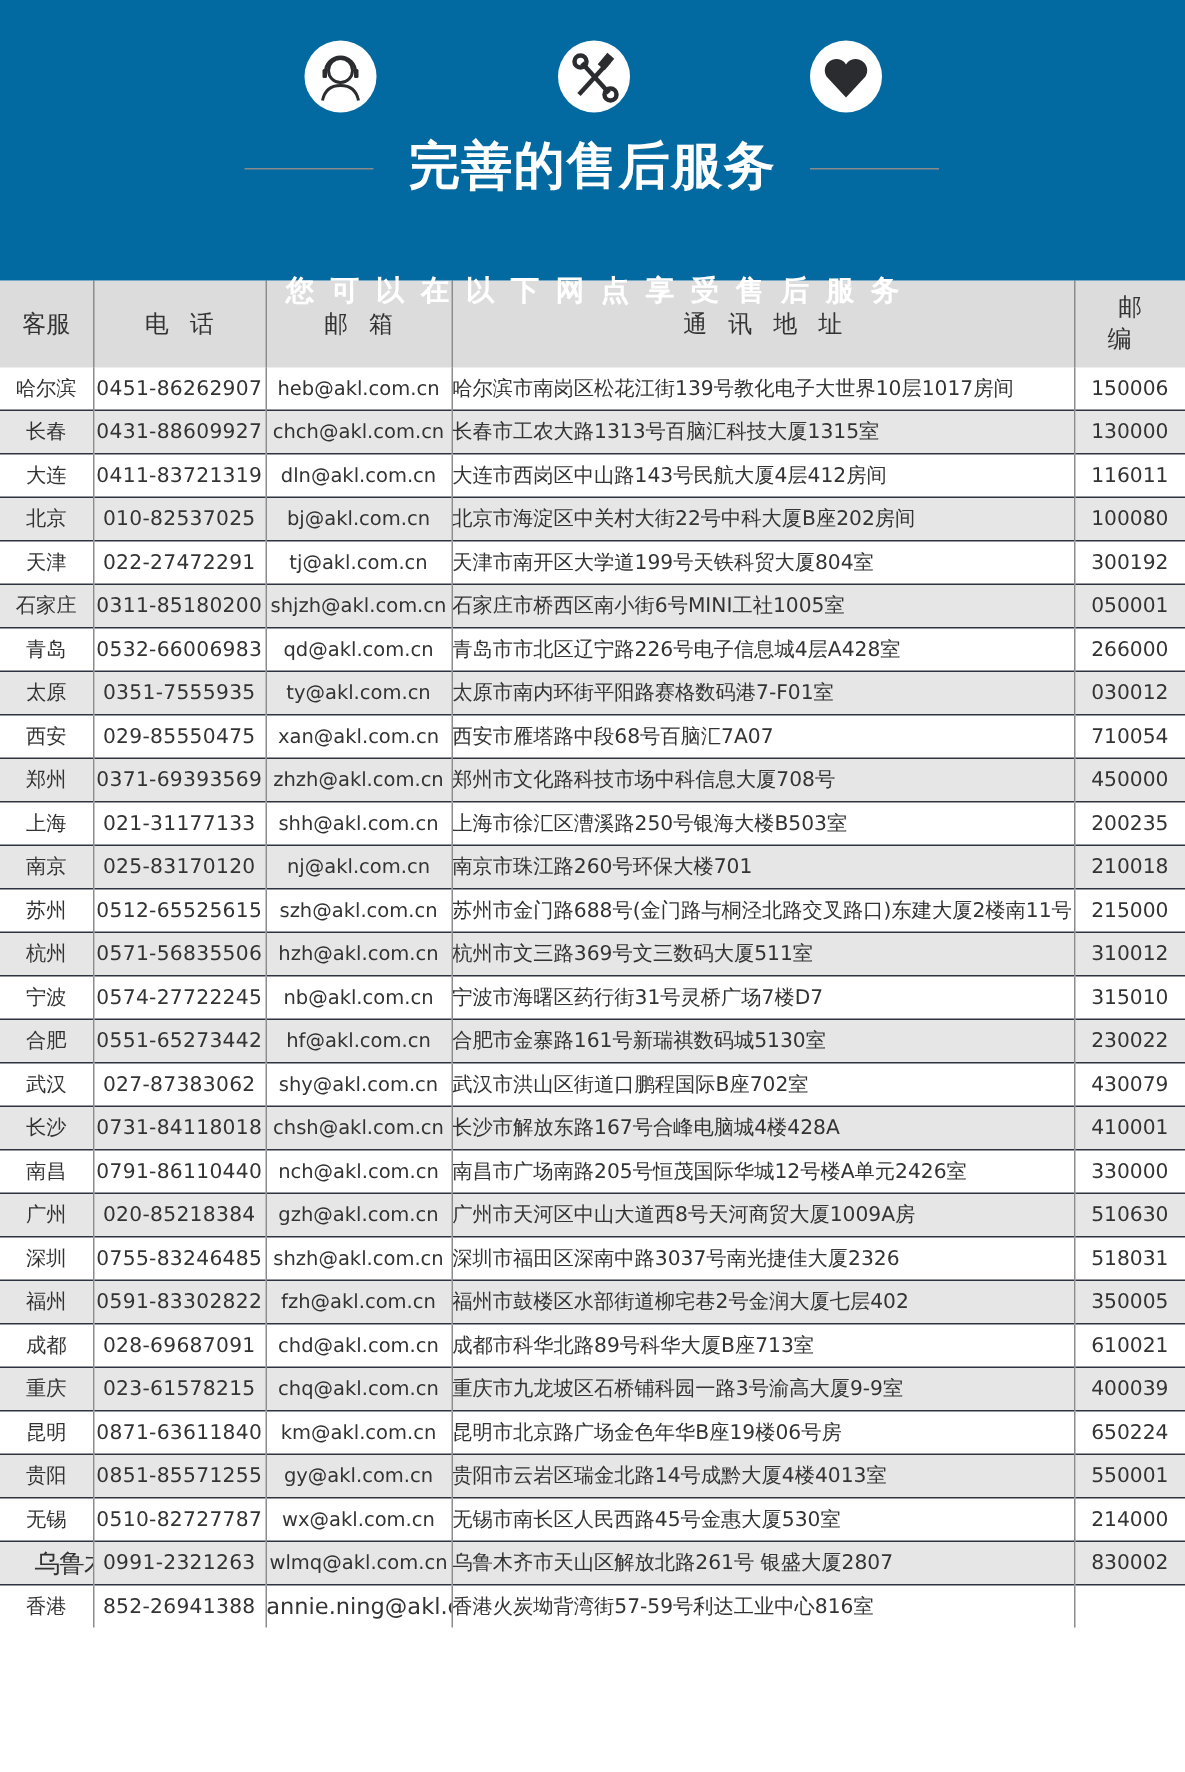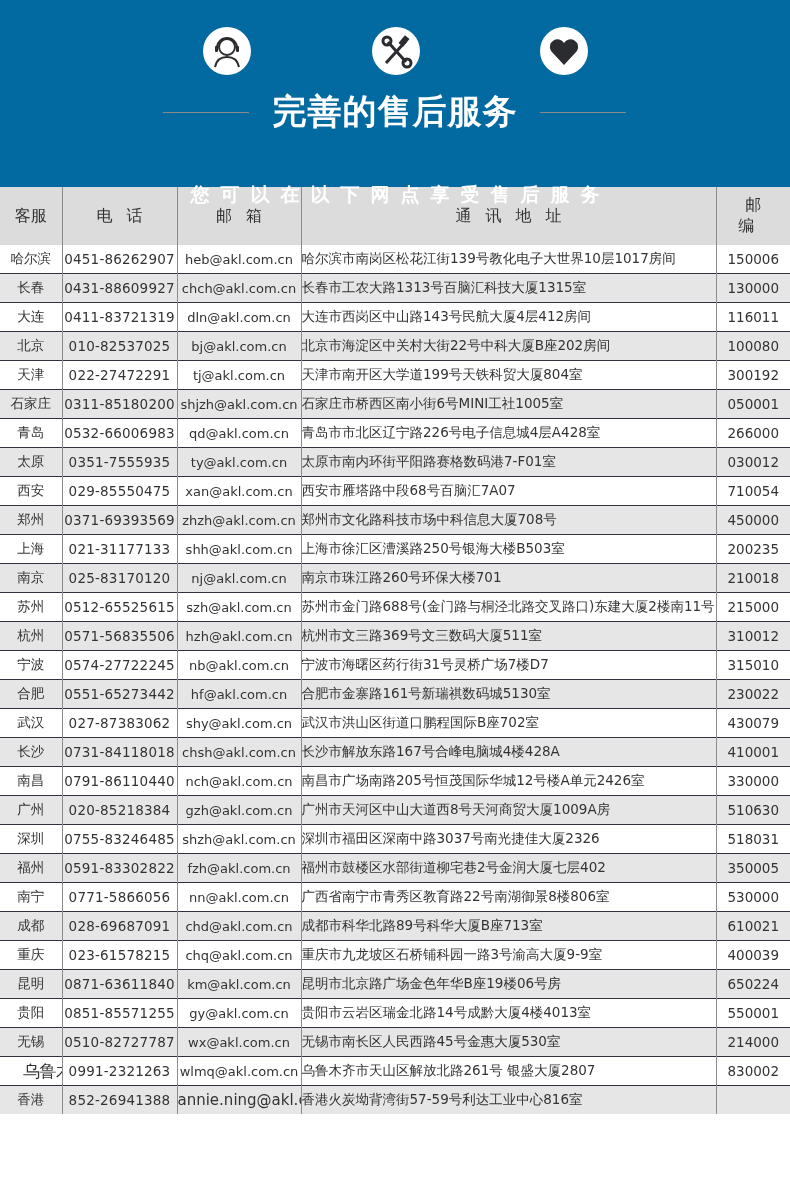--- a/index.html
+++ b/index.html
@@ -234,27 +234,20 @@
         <td class="zip">518031</td>
       </tr>
       <tr>
         <td class="city">福州</td>
         <td class="phone">0591-83302822</td>
         <td class="email">fzh@akl.com.cn</td>
         <td class="addr">福州市鼓楼区水部街道柳宅巷2号金润大厦七层402</td>
         <td class="zip">350005</td>
       </tr>
       <tr>
-        <td class="city">南宁</td>
-        <td class="phone">0771-5866056</td>
-        <td class="email">nn@akl.com.cn</td>
-        <td class="addr">广西省南宁市青秀区教育路22号南湖御景8楼806室</td>
-        <td class="zip">530000</td>
-      </tr>
-      <tr>
         <td class="city">成都</td>
         <td class="phone">028-69687091</td>
         <td class="email">chd@akl.com.cn</td>
         <td class="addr">成都市科华北路89号科华大厦B座713室</td>
         <td class="zip">610021</td>
       </tr>
       <tr>
         <td class="city">重庆</td>
         <td class="phone">023-61578215</td>
         <td class="email">chq@akl.com.cn</td>

